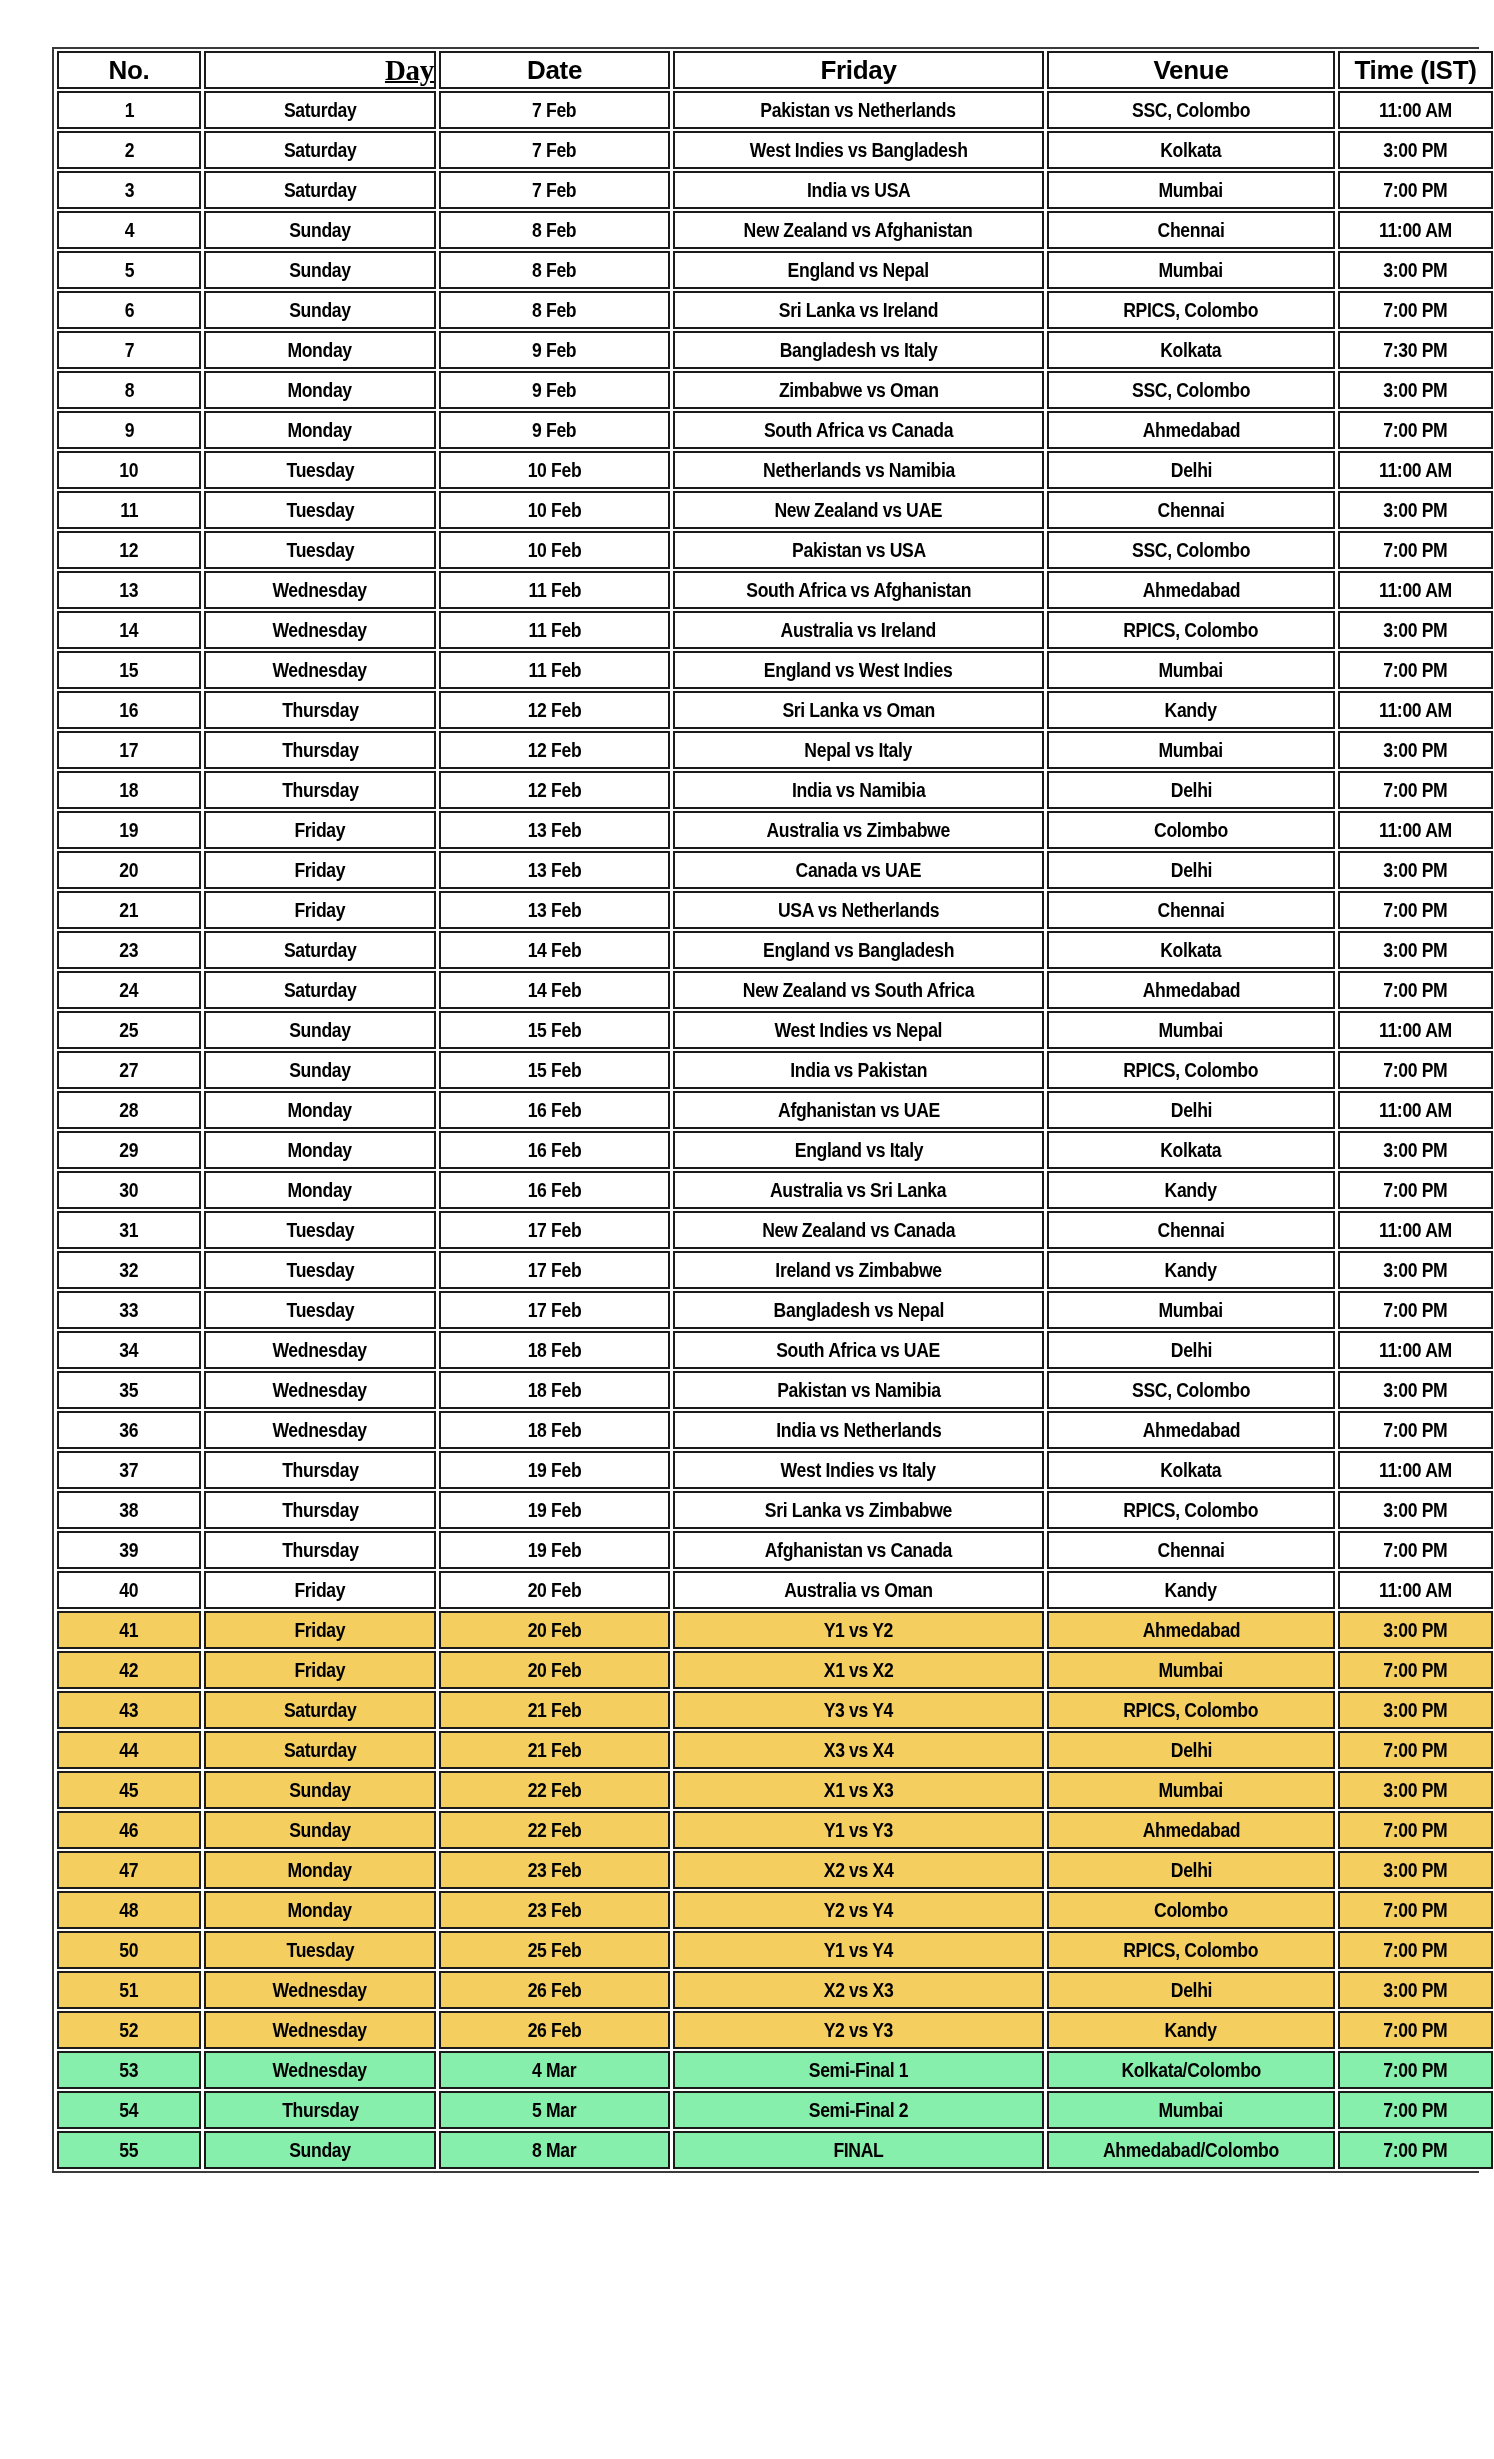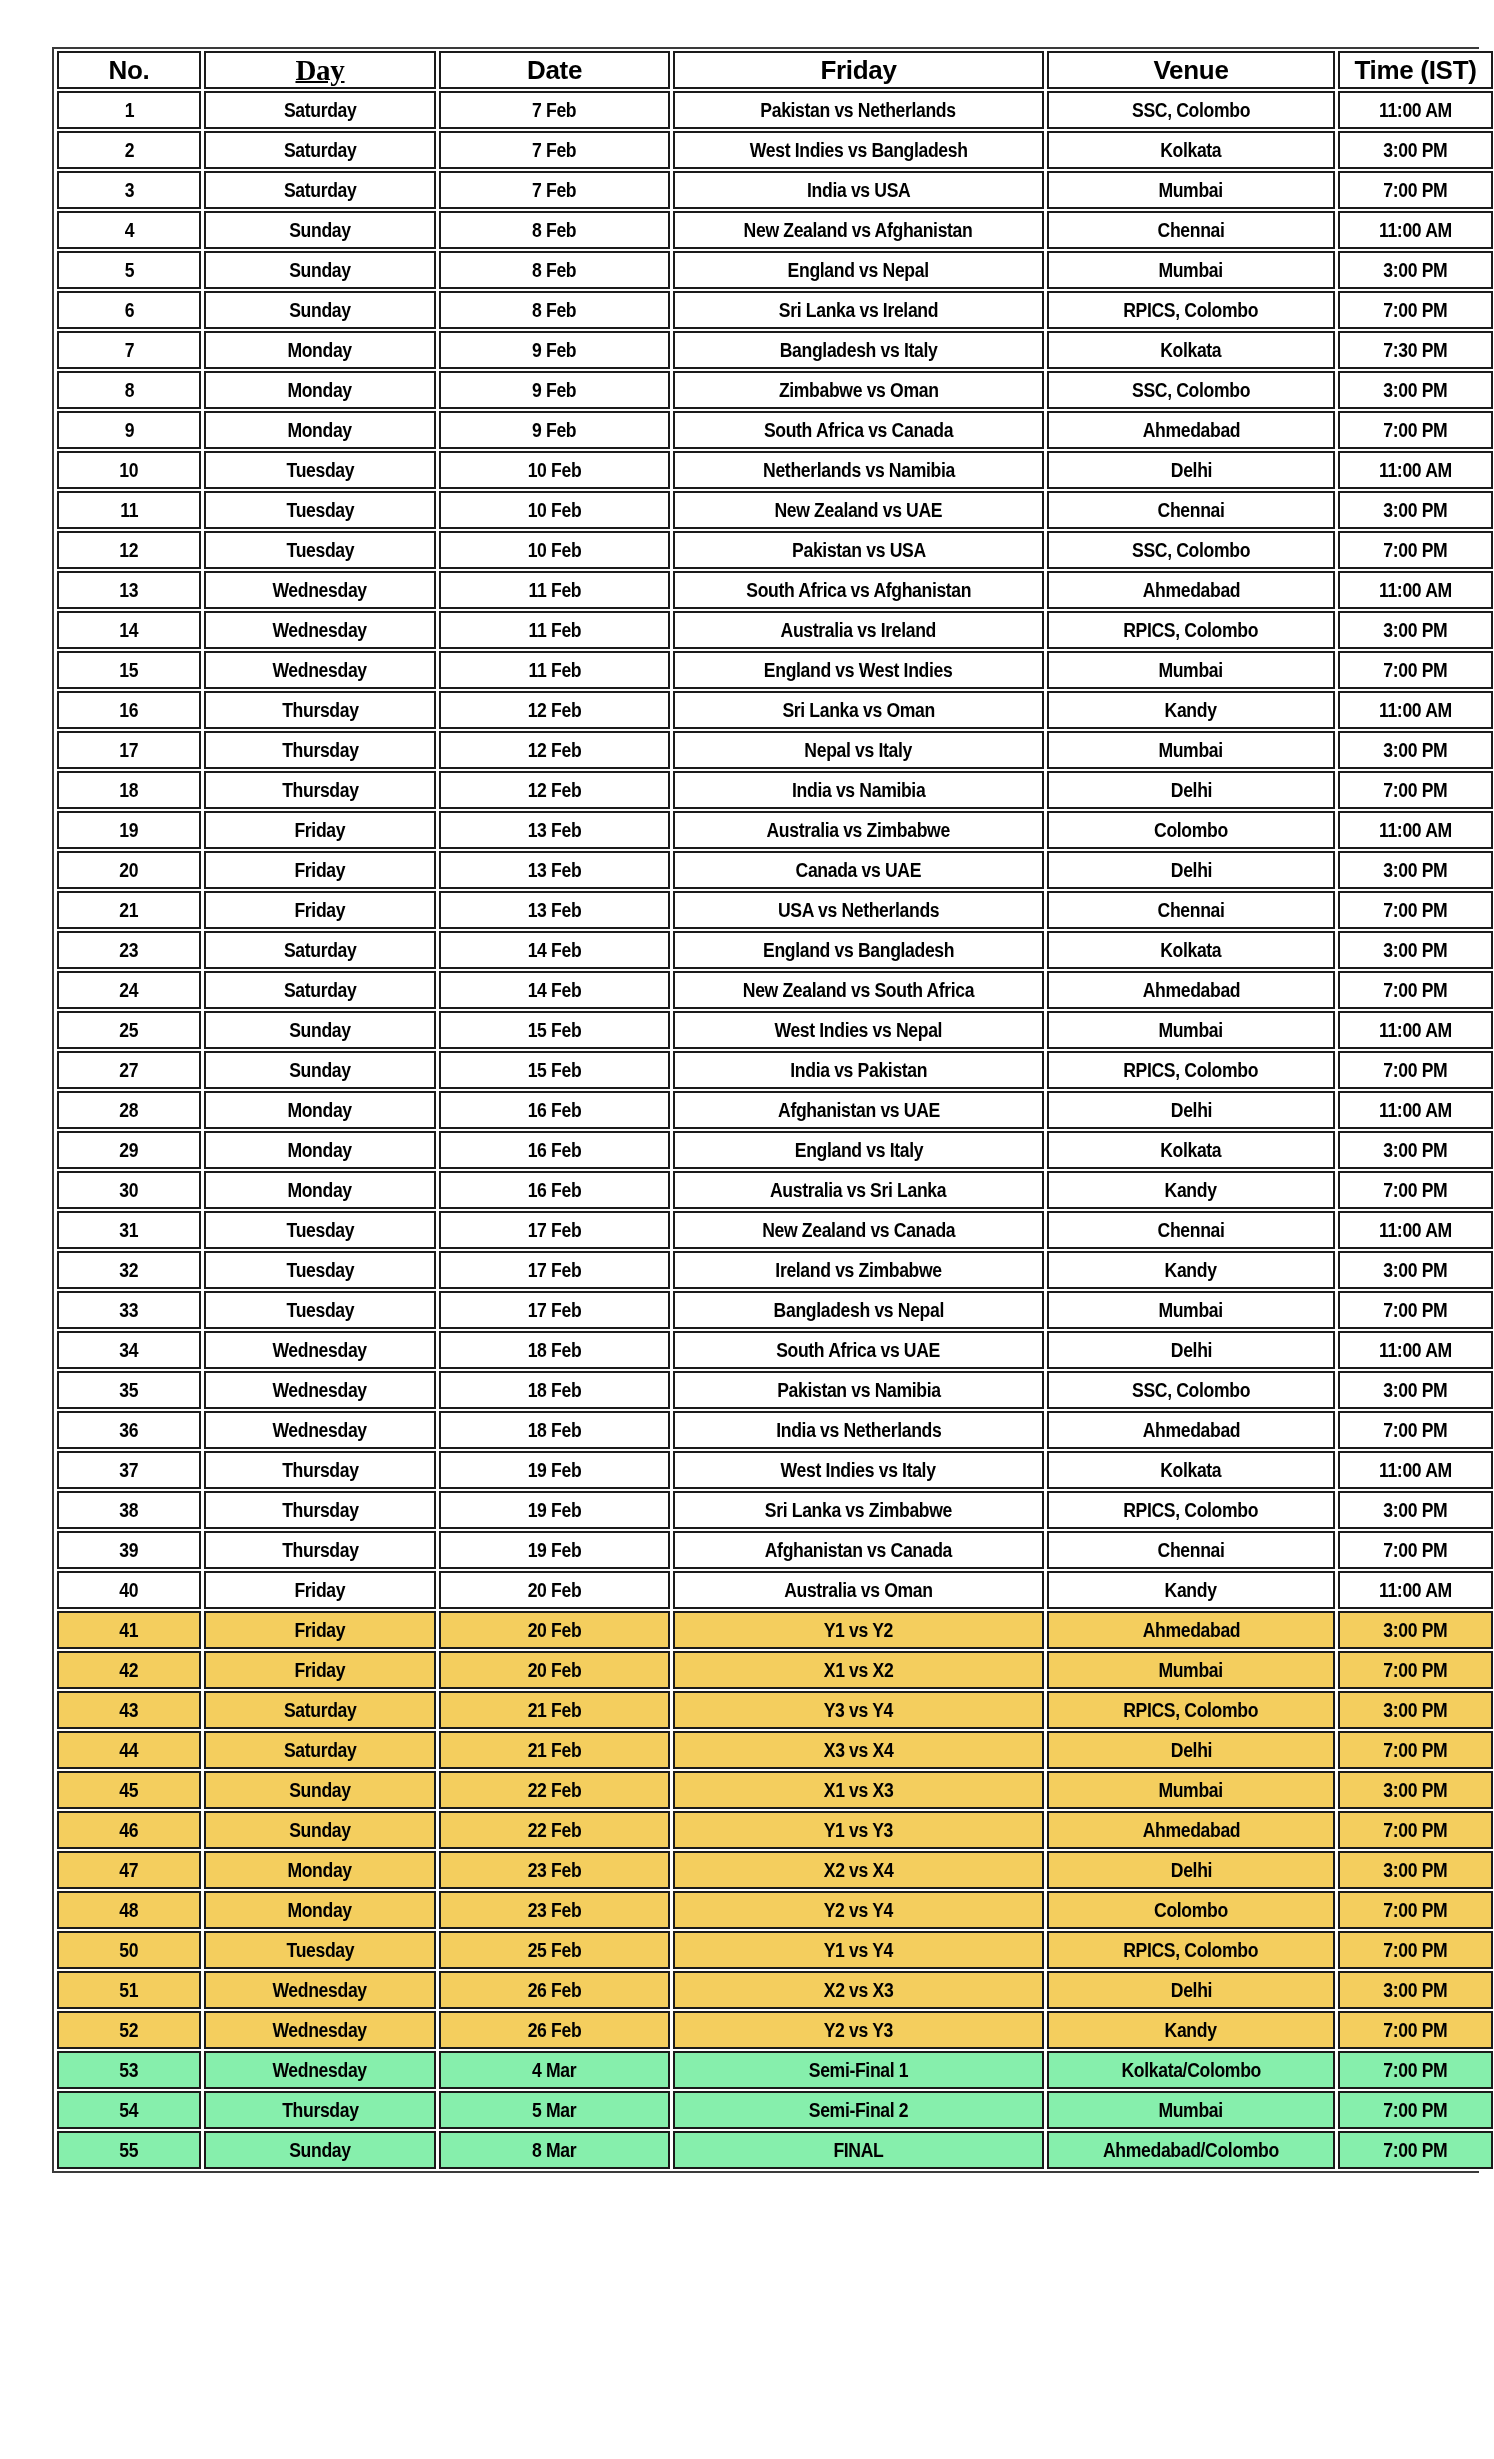--- a/index.html
+++ b/index.html
@@ -67,20 +67,21 @@
     font-weight: bold;
     letter-spacing: -0.3px;
     height: 37px;
     line-height: 37px;
   }
   thead th.day-head {
     font-family: "Liberation Serif", serif;
     font-size: 29px;
     text-decoration: underline;
     text-underline-offset: 1px;
+    text-align: right;
   }
 
   tbody td {
     font-size: 20px;
     font-family: "Liberation Sans", sans-serif;
     font-weight: bold;
     letter-spacing: -0.4px;
     transform: none;
   }
   tbody td .cellText {

